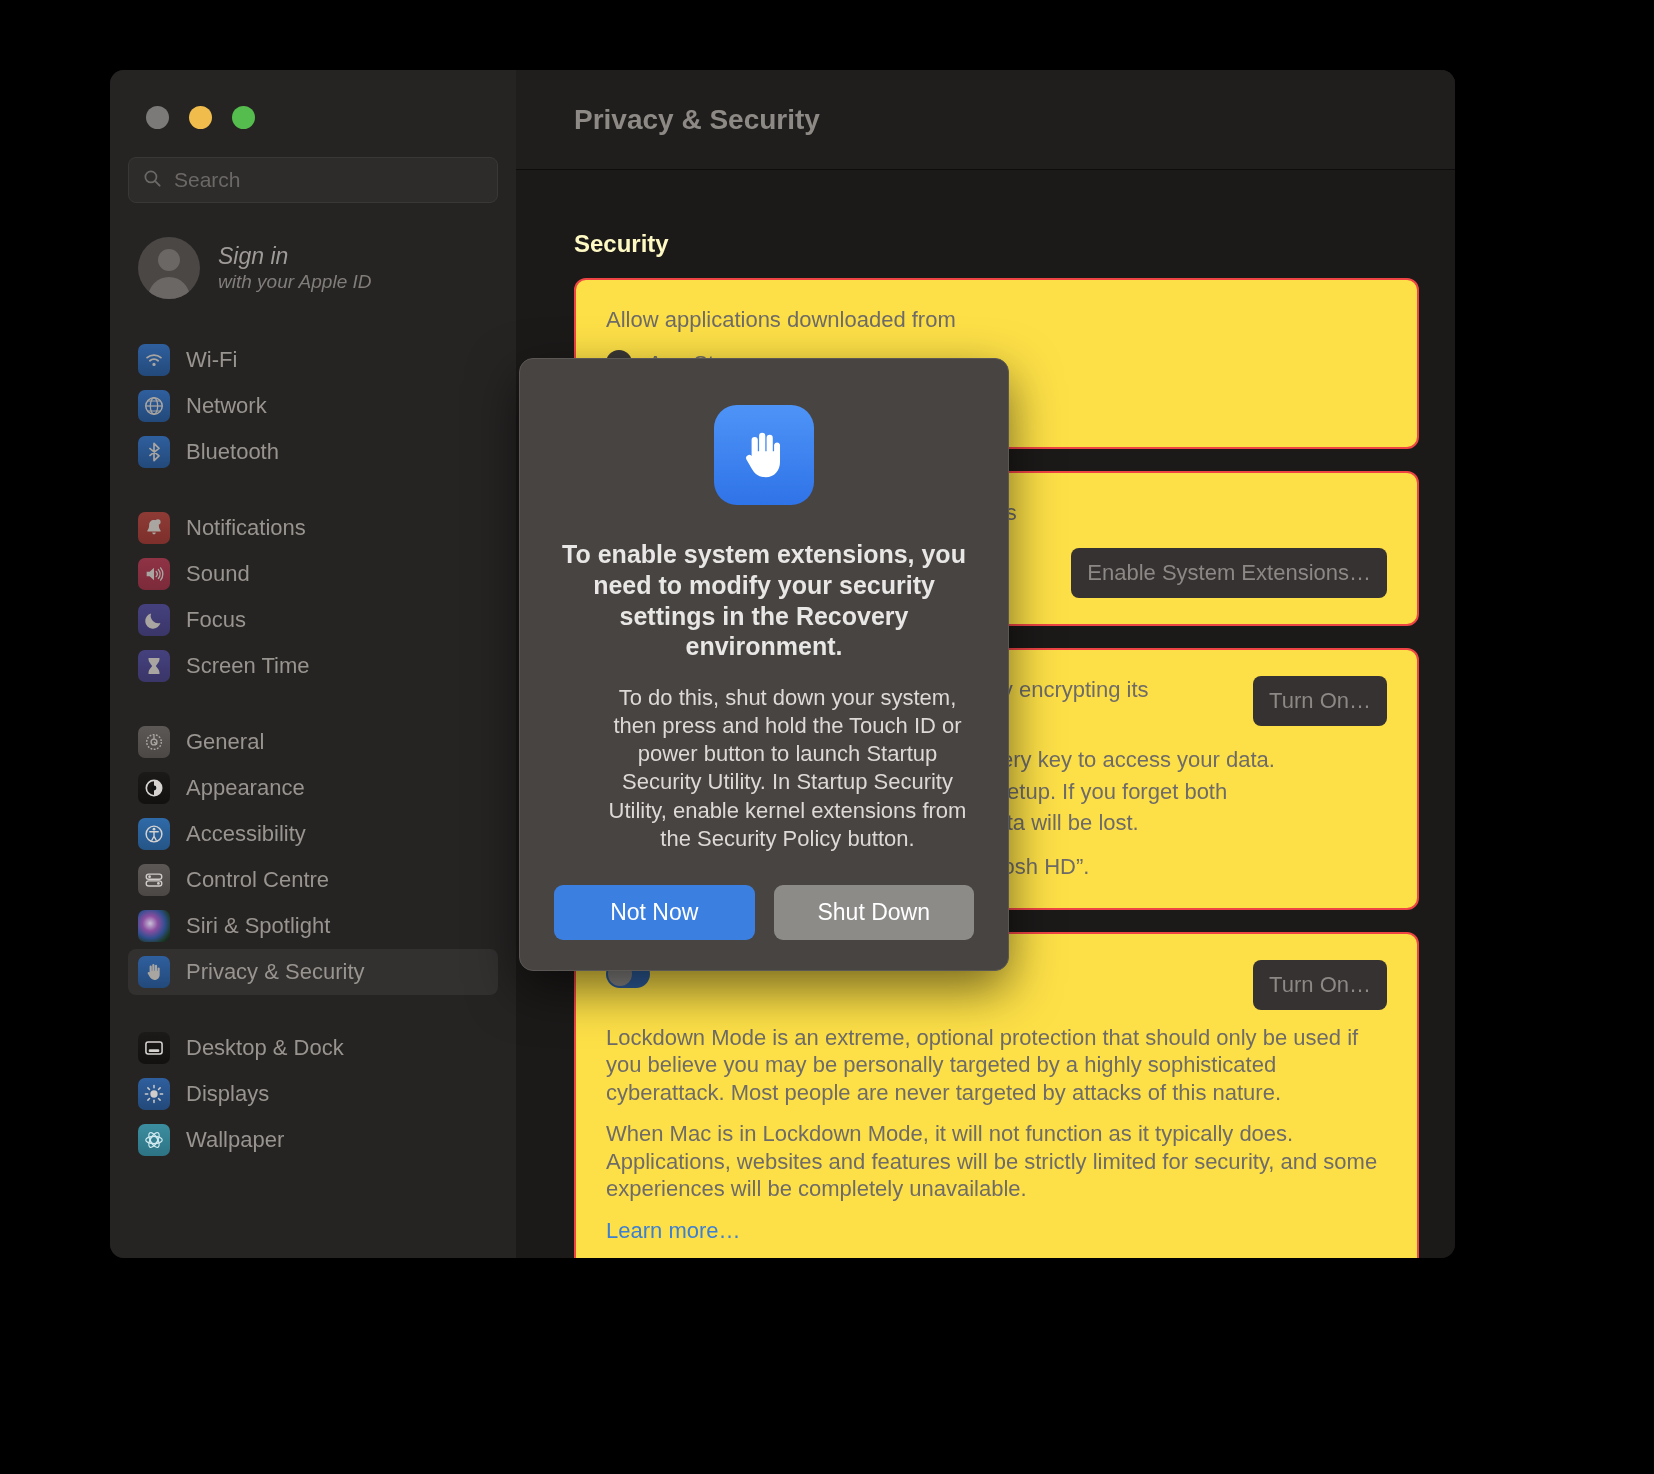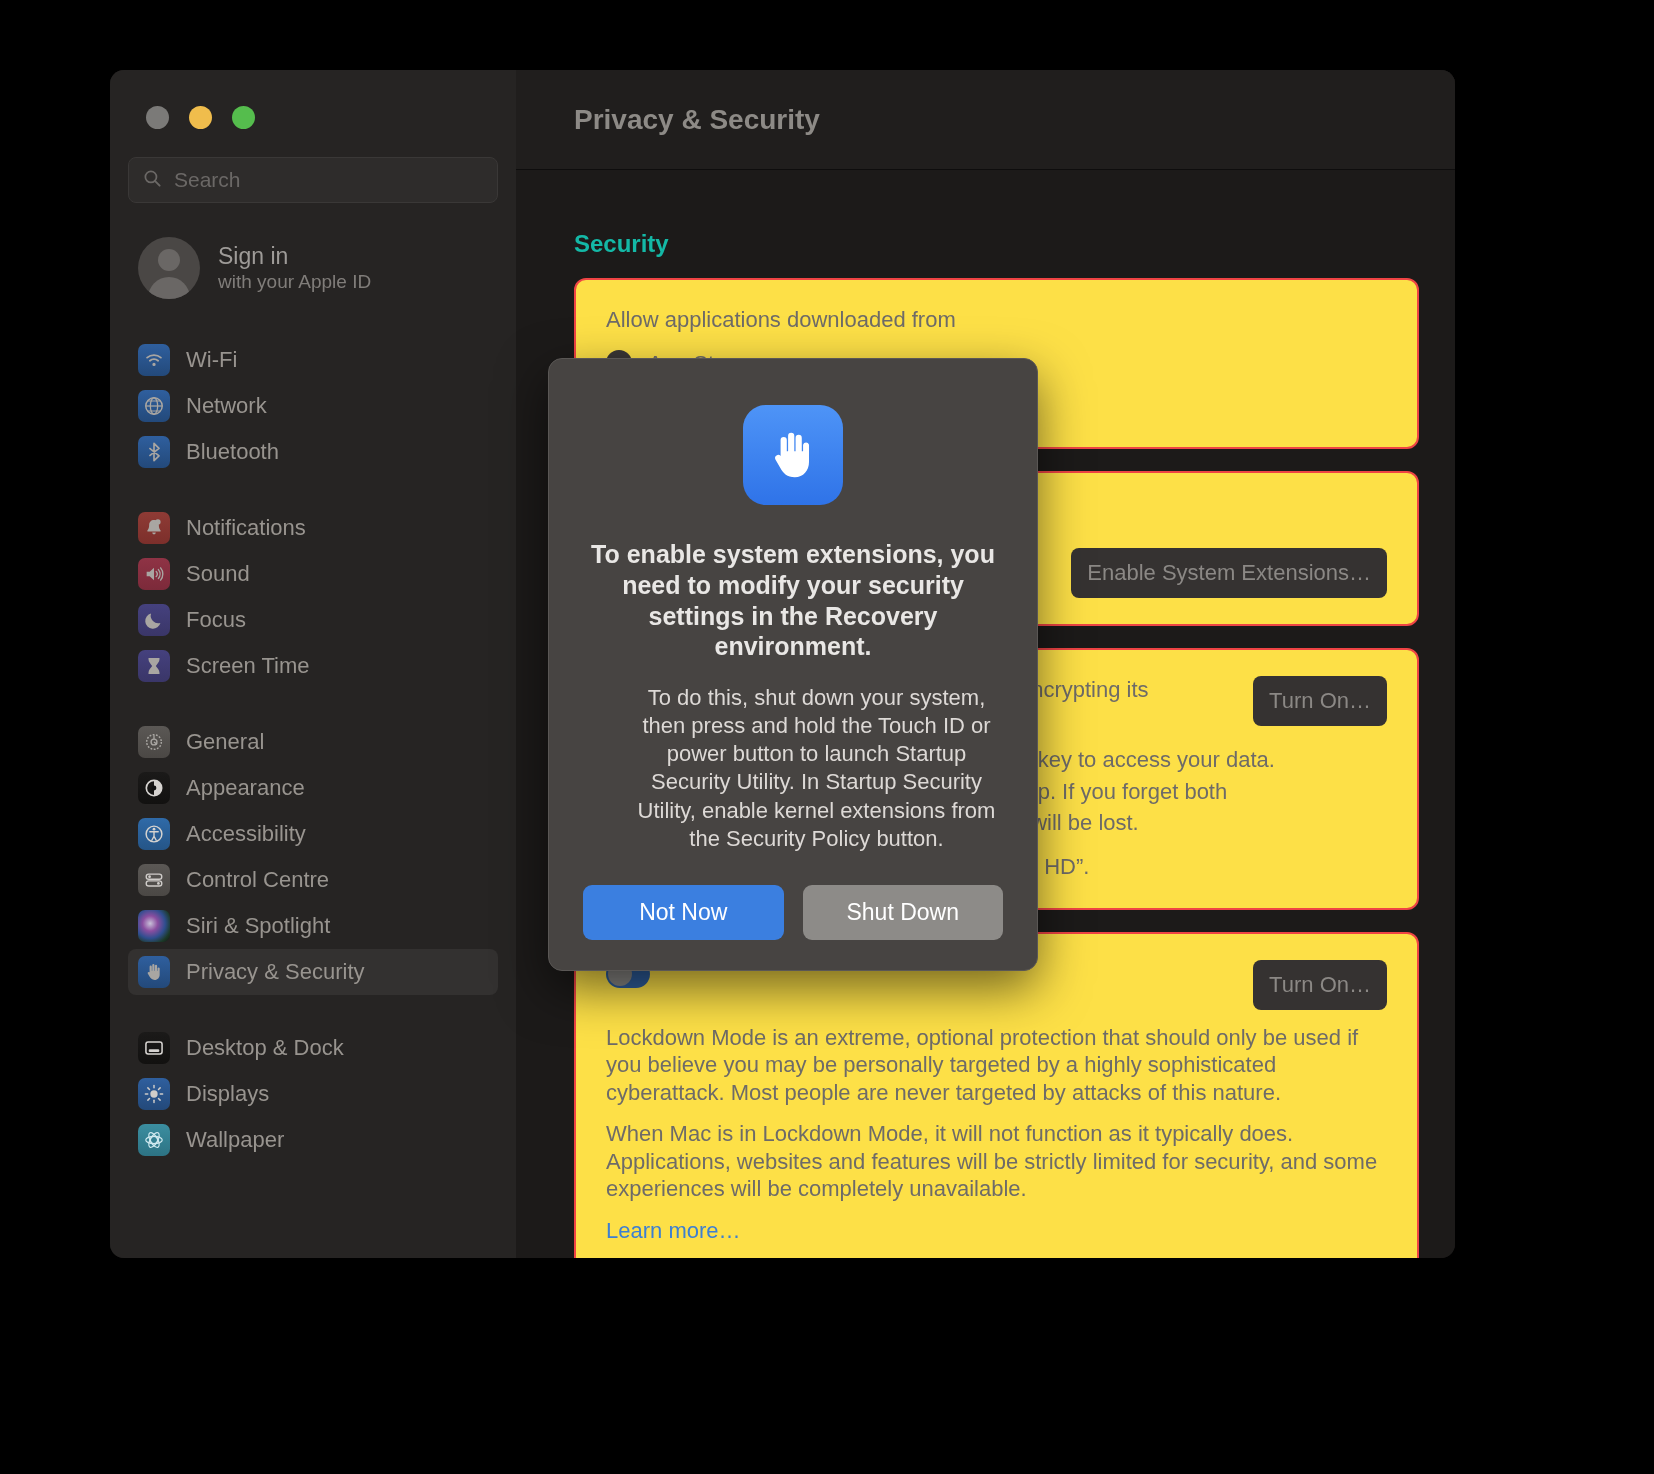--- a/index.html
+++ b/index.html
@@ -83,21 +83,21 @@
   .avatar::before {
     content: ""; position: absolute;
     width: 22px; height: 22px; border-radius: 50%;
     background: #6a6765; left: 20px; top: 12px;
   }
   .avatar::after {
     content: ""; position: absolute;
     width: 42px; height: 30px; border-radius: 21px 21px 0 0;
     background: #6a6765; left: 10px; top: 40px;
   }
-  .acct-text { display: flex; flex-direction: column; gap: 1px; }
+  .acct-text { display: flex; flex-direction: column; gap: 1px; font-style: italic; }
   .acct-title { color: #9e9b98; font-size: 23px; }
   .acct-sub { color: #807d7a; font-size: 19px; }
 
   .nav-group { margin-top: 18px; }
   .nav-group.gap-top { margin-top: 30px; }
 
   .nav-item {
     display: flex;
     align-items: center;
     gap: 16px;
@@ -148,21 +148,21 @@
     background: #201e1d;
     border-bottom: 1px solid #0e0d0d;
     display: flex;
     align-items: center;
     padding-left: 58px;
   }
   .content-title { color: #8d8a86; font-size: 28px; font-weight: bold; }
 
   .content-body { padding: 60px 36px 0 58px; }
 
-  .section-label { color: #14b8a6; font-size: 24px; font-weight: bold; margin-bottom: 20px; }
+  .section-label { color: #fef9c3; font-size: 24px; font-weight: bold; margin-bottom: 20px; }
 
   .card {
     background: #fde047;
     border: 2px solid #ef4444;
     border-radius: 12px;
     margin-bottom: 22px;
     padding: 26px 30px;
     color: #6e6b68;
     font-size: 22px;
     line-height: 1.25;
@@ -191,21 +191,21 @@
     background: #2f5f9e; flex: 0 0 44px; position: relative;
   }
   .toggle-sq::after {
     content: ""; position: absolute; width: 24px; height: 24px;
     border-radius: 50%; background: #8a8885; top: 2px; left: 2px;
   }
 
   
   .dialog-wrap {
     position: absolute;
-    left: 548px; top: 358px;
+    left: 519px; top: 358px;
     width: 490px;
     background: #474442;
     border: 1px solid #5a5755;
     border-radius: 14px;
     padding: 28px 34px 30px;
     text-align: center;
     box-shadow: 0 18px 50px rgba(0,0,0,0.55);
   }
   .dlg-icon {
     width: 100px; height: 100px; border-radius: 23px;

